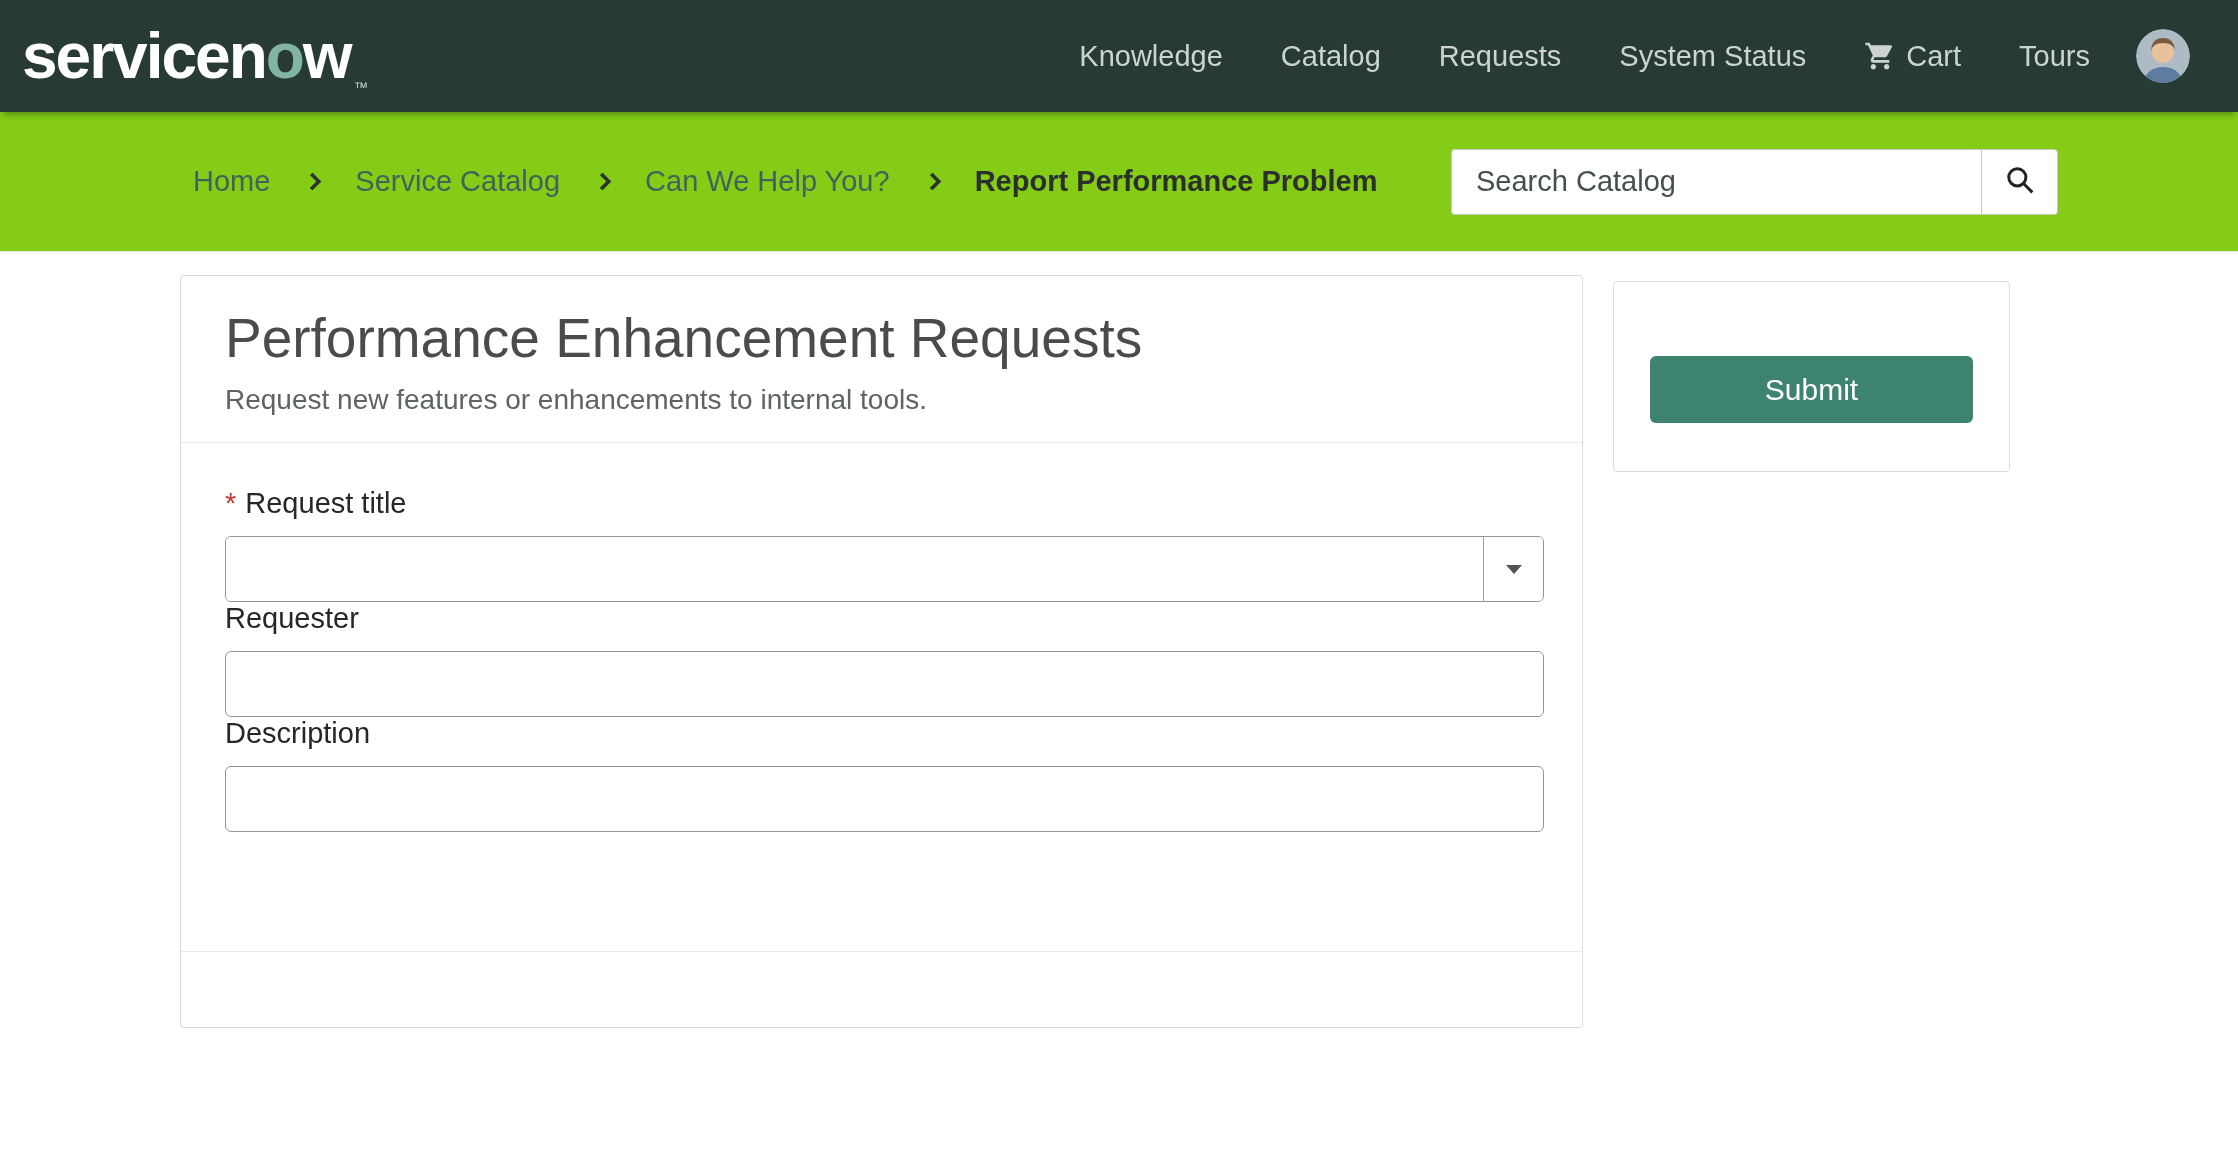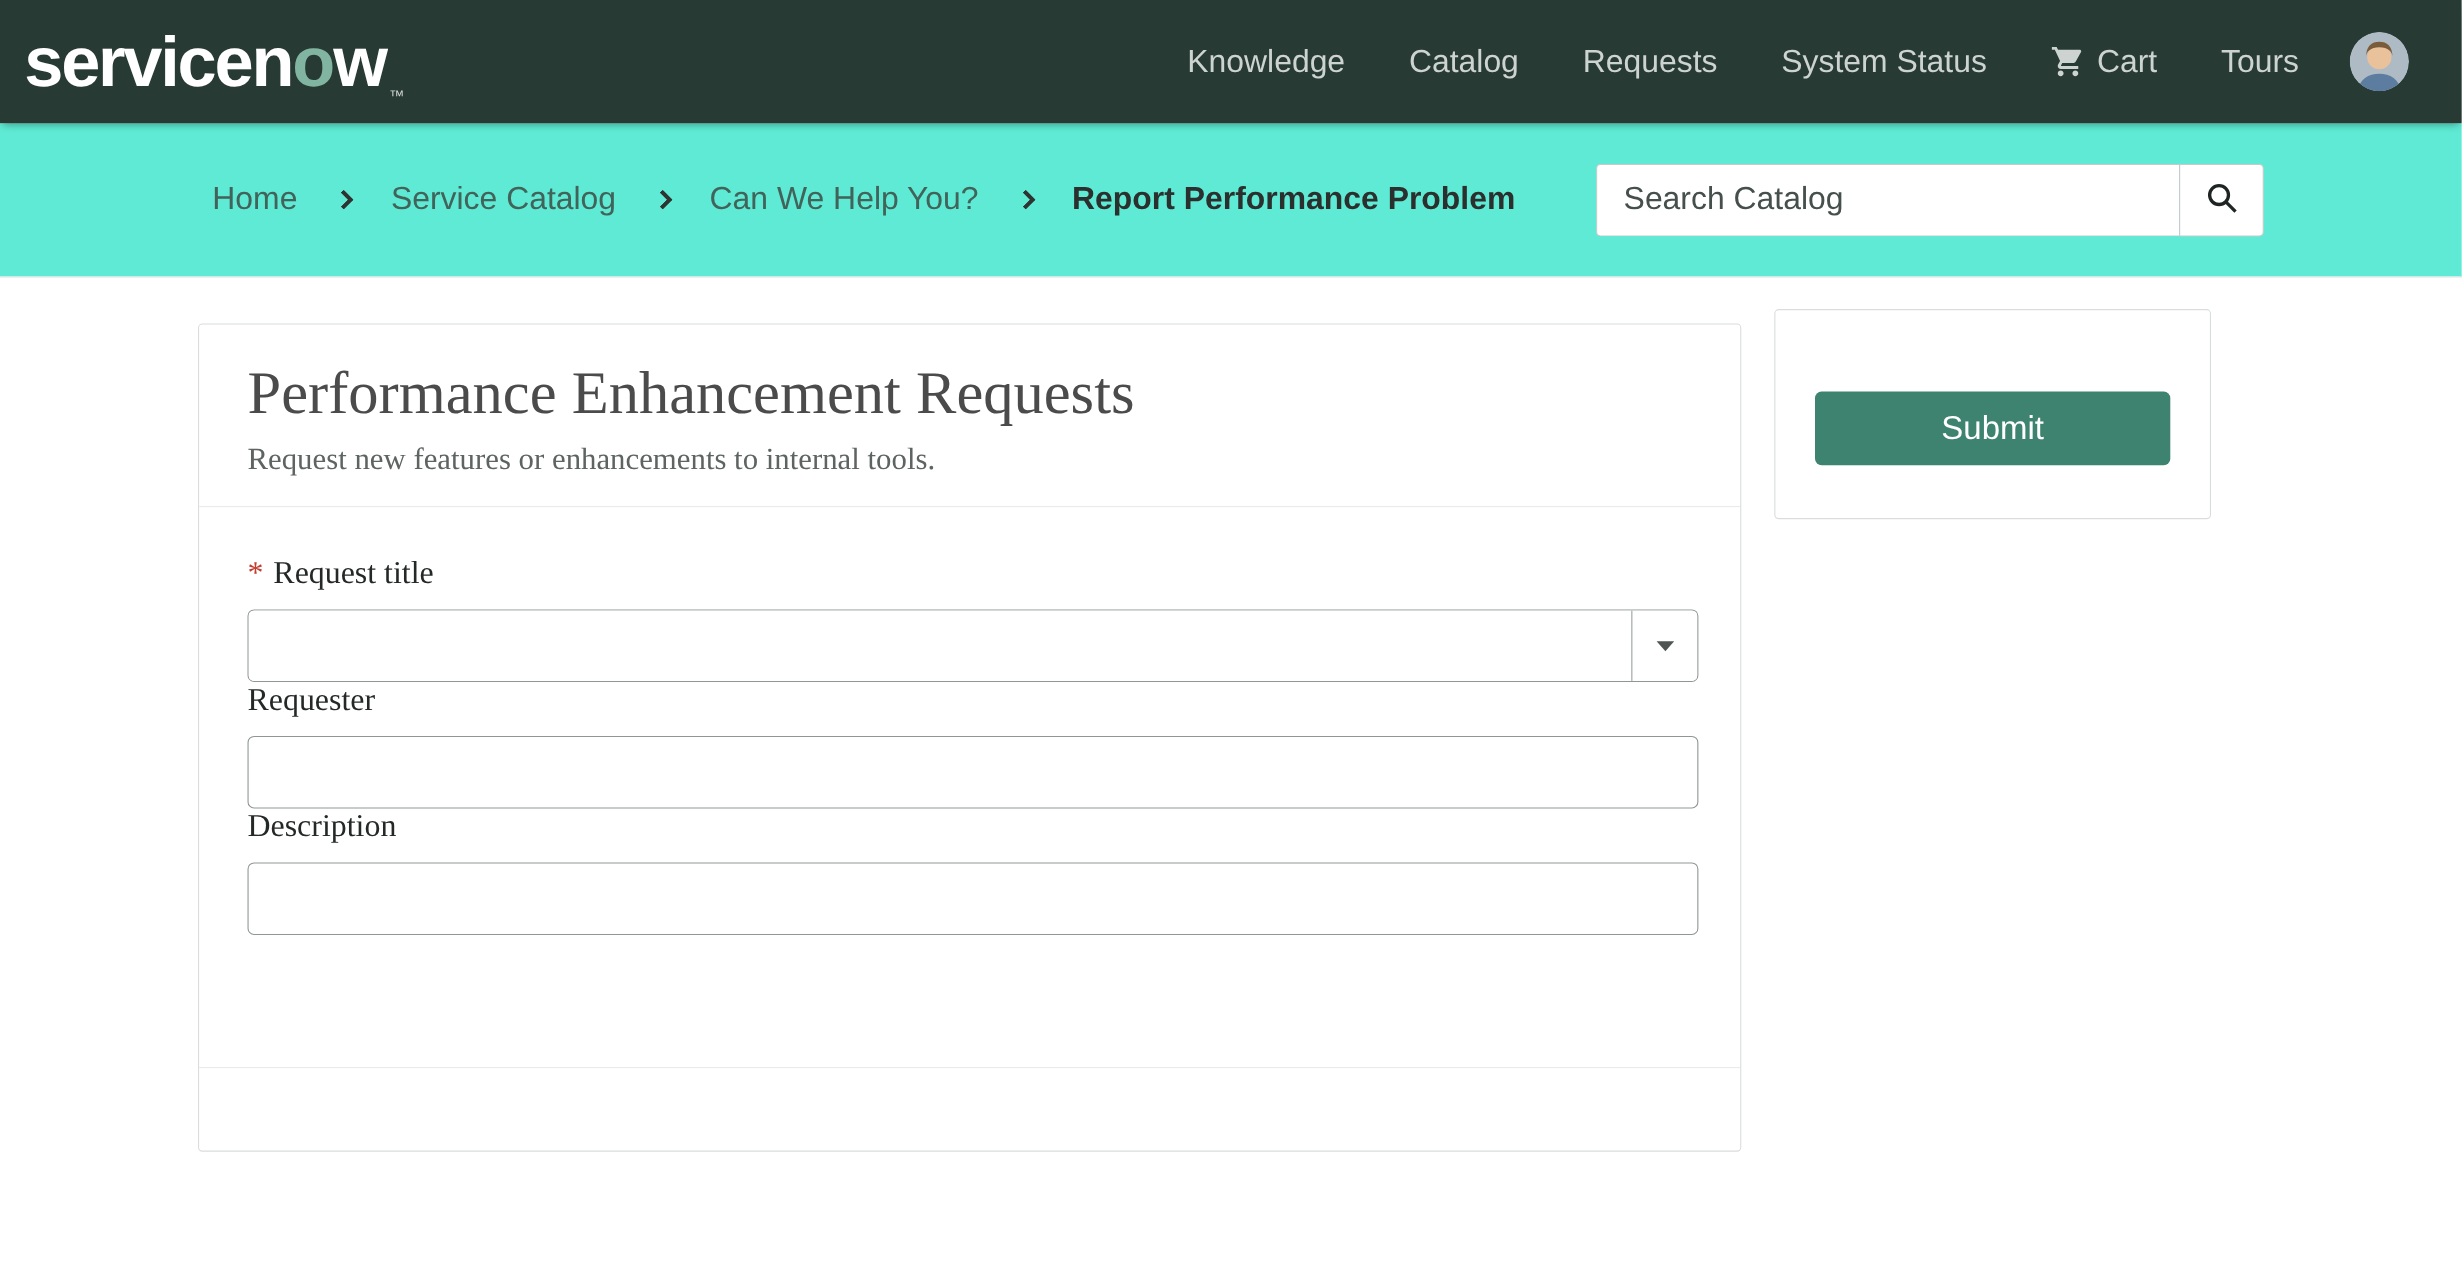--- a/index.html
+++ b/index.html
@@ -49,21 +49,21 @@
     border-radius:50%;
     margin-left:46px;
     overflow:hidden;
     cursor:pointer;
     flex:0 0 auto;
   }
 
   
   .crumbbar {
     height:140px;
-    background:#5eead4;
+    background:#84cc16;
     border-bottom:1px solid #e3e6e5;
     display:flex;
     align-items:center;
     justify-content:space-between;
     padding:0 180px 0 193px;
     position:relative;
     z-index:1;
   }
   .crumbs { display:flex; align-items:center; gap:32px; font-size:29px; }
   .crumb.link { color:#41635a; text-decoration:none; cursor:pointer; }
@@ -101,21 +101,21 @@
     cursor:pointer;
   }
 
   
   .card {
     position:absolute;
     background:#fff;
     border:1px solid #d9dddb;
     border-radius:4px;
   }
-  .card-main { left:180px; top:294px; width:1403px; height:753px;font-family:Liberation Serif, serif; }
+  .card-main { left:180px; top:275px; width:1403px; height:753px; }
   .card-side { left:1613px; top:281px; width:397px; height:191px; padding:74px 36px 50px; }
 
   .card-head { padding:30px 44px 26px; }
   .card-head h1 {
     font-size:55px;
     font-weight:400;
     color:#4b4b4b;
     margin:0 0 14px;
   }
   .card-head p { font-size:28px; color:#5d6462; }

